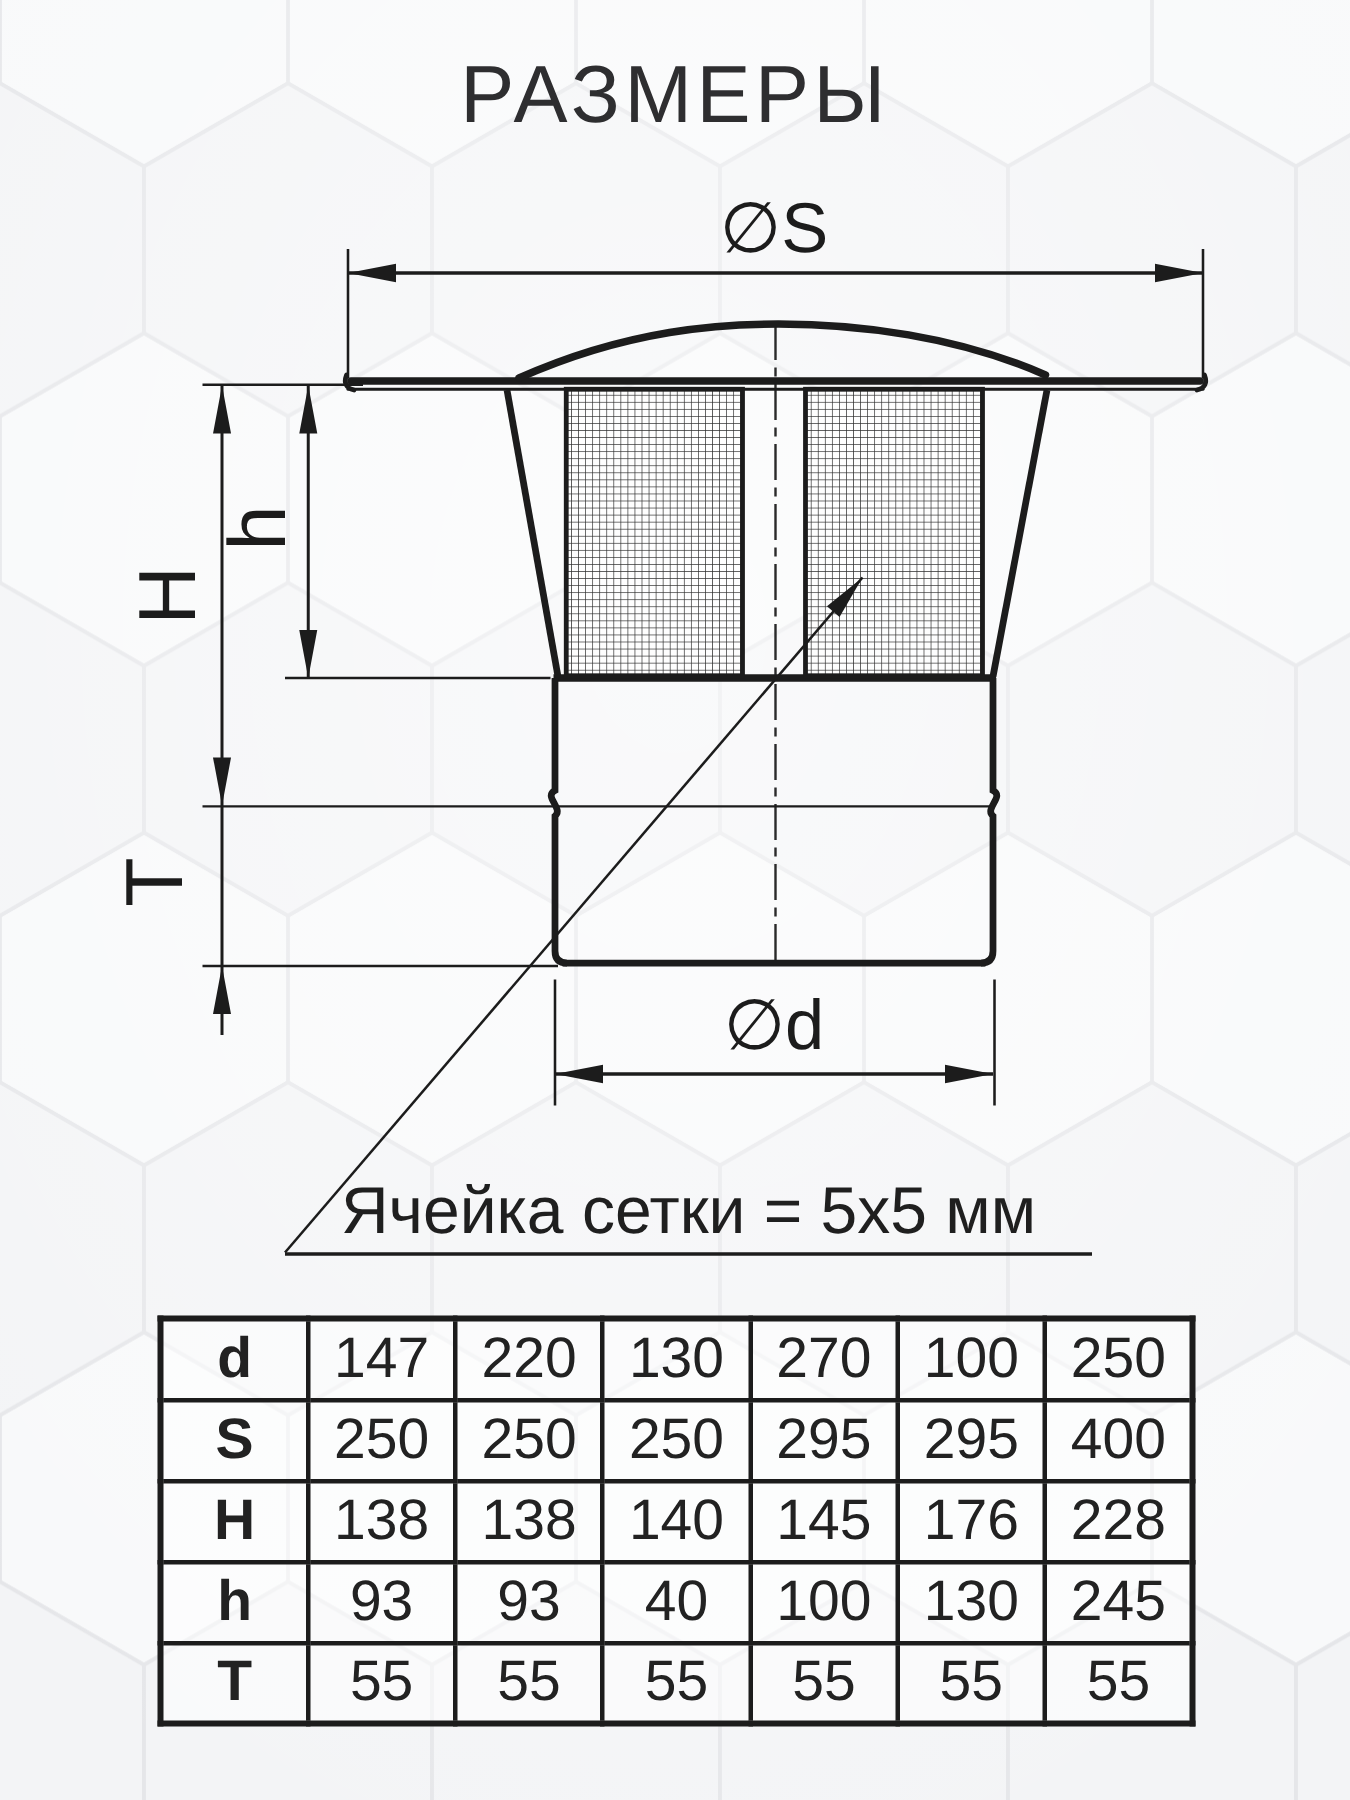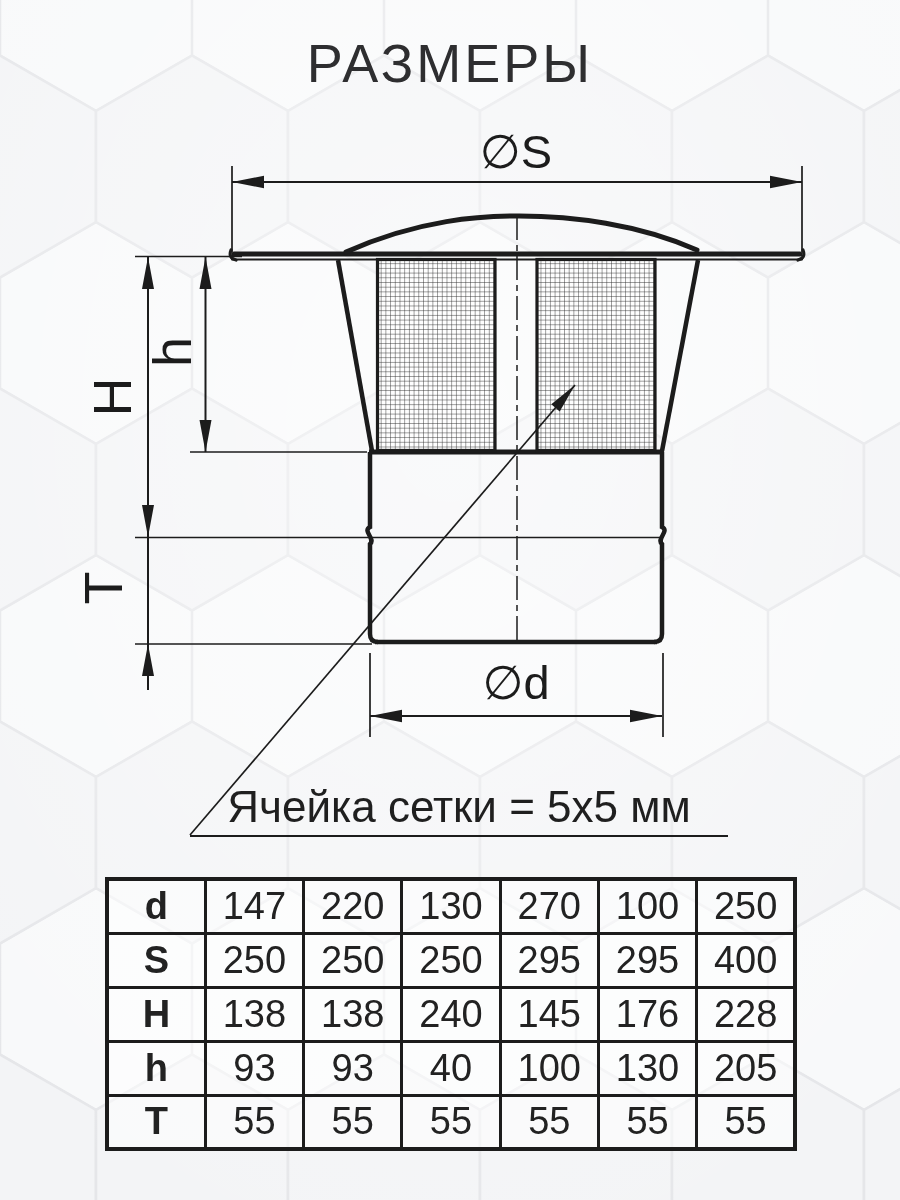--- a/index.html
+++ b/index.html
@@ -143,33 +143,33 @@
         <td>250</td>
         <td>250</td>
         <td>295</td>
         <td>295</td>
         <td>400</td>
       </tr>
       <tr>
         <td class="rowlab">H</td>
         <td>138</td>
         <td>138</td>
-        <td>240</td>
+        <td>140</td>
         <td>145</td>
         <td>176</td>
         <td>228</td>
       </tr>
       <tr>
         <td class="rowlab">h</td>
         <td>93</td>
         <td>93</td>
         <td>40</td>
         <td>100</td>
         <td>130</td>
-        <td>205</td>
+        <td>245</td>
       </tr>
       <tr>
         <td class="rowlab">T</td>
         <td>55</td>
         <td>55</td>
         <td>55</td>
         <td>55</td>
         <td>55</td>
         <td>55</td>
       </tr>

